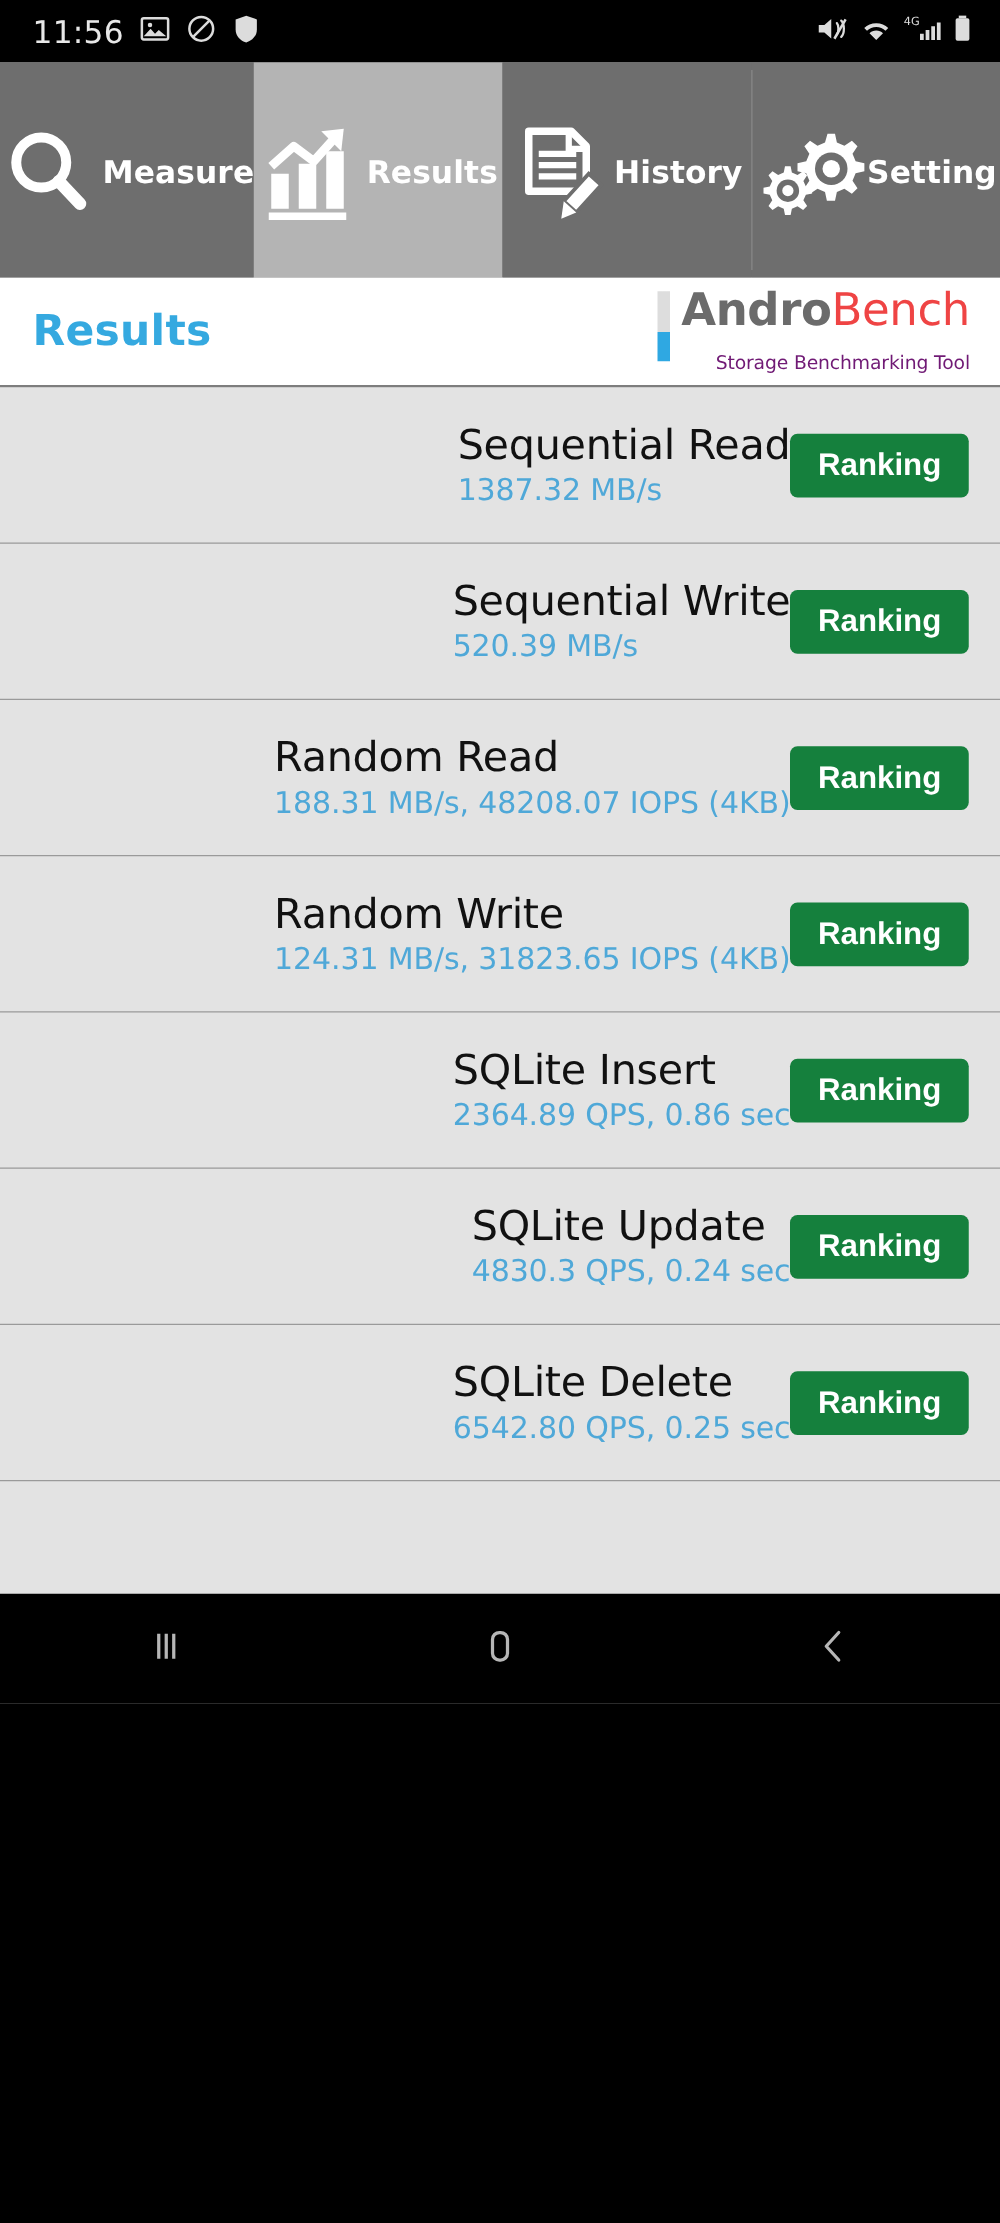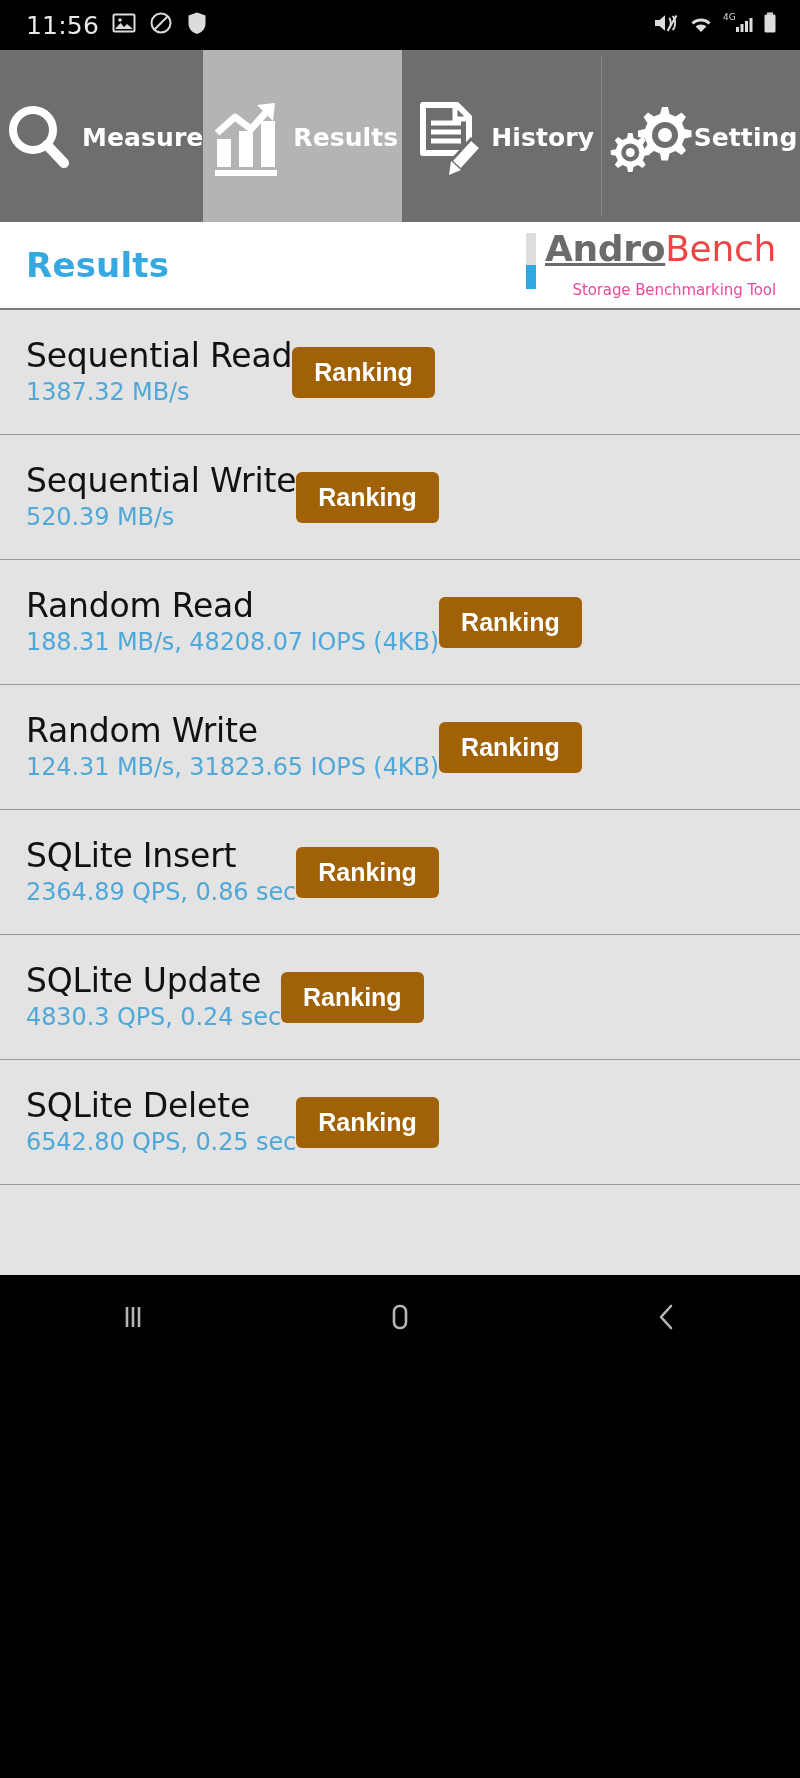--- a/index.html
+++ b/index.html
@@ -43,35 +43,35 @@
     background:#fff; flex:0 0 88px; height:88px;
     display:flex; align-items:center; justify-content:space-between;
     padding:0 24px 0 26px; border-bottom:2px solid #7d7d7d;
   }
   .res-title { color:#35a9e0; font-size:34px; font-weight:bold; letter-spacing:0.2px; }
   .logo-wrap { display:flex; align-items:flex-start; gap:0; }
   .logo-bar { width:10px; height:56px; margin-right:9px; margin-top:2px;
       background:linear-gradient(to bottom,#dddddd 0 58%,#2fa8e2 58% 100%); }
   .logo-text-col { display:flex; flex-direction:column; align-items:flex-end; }
   .logo-main { font-size:36px; line-height:0.98; letter-spacing:-0.3px; }
-  .logo-andro { color:#6b6b6b; font-weight:bold;text-decoration:underline; }
+  .logo-andro { color:#6b6b6b; font-weight:bold; }
   .logo-bench { color:#ef4444; font-weight:normal; }
-  .logo-tag { font-size:15px; color:#ec4899; letter-spacing:-0.1px; margin-top:15px; }
+  .logo-tag { font-size:15px; color:#701a75; letter-spacing:-0.1px; margin-top:15px; }
 
   
   .list { flex:1 1 auto; background:#e3e3e3; overflow:hidden; }
   .row {
-    height:125px; display:flex; align-items:center; justify-content:flex-start;
+    height:125px; display:flex; align-items:center; justify-content:flex-end;
     padding:0 25px 0 26px; border-bottom:1px solid #9a9a9a; position:relative;
   }
   .row-texts { display:flex; flex-direction:column; justify-content:center; gap:6px; }
   .row-title { font-size:33px; color:#111; font-weight:normal; letter-spacing:-0.2px; line-height:1.05; }
   .row-sub { font-size:24px; color:#4fa8d8; letter-spacing:-0.1px; line-height:1.05; }
   .rank-btn {
-    background:#a16207; color:#fff; font-size:25px; font-weight:bold;
+    background:#15803d; color:#fff; font-size:25px; font-weight:bold;
     border:none; border-radius:6px; padding:13px 22px; line-height:1;
     min-width:134px; text-align:center; cursor:pointer;
   }
 
   .filler { flex:1 1 auto; background:#e3e3e3; }
 
   
   .navbar { flex:0 0 88px; height:88px; background:#000; display:flex; align-items:center; }
   .nav-btn { flex:1 1 0; display:flex; align-items:center; justify-content:center; height:100%; }
 </style>

